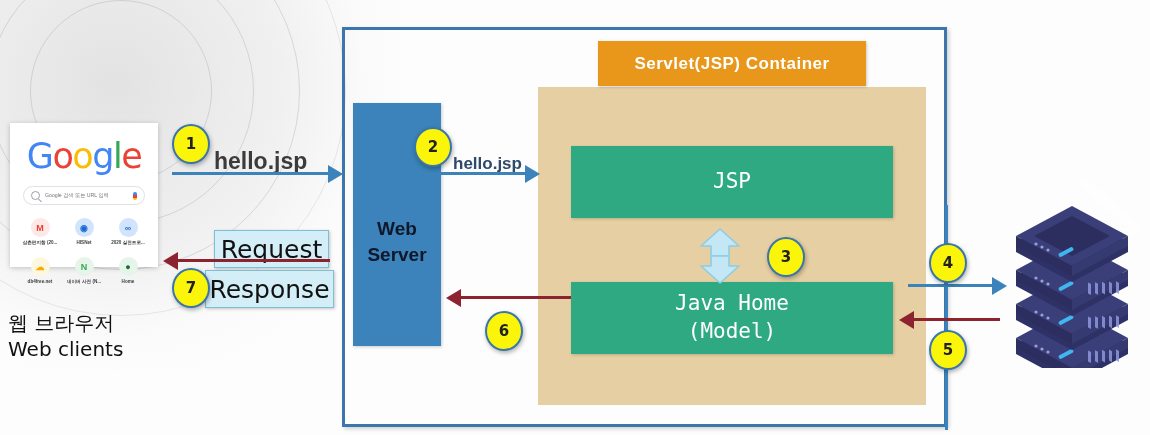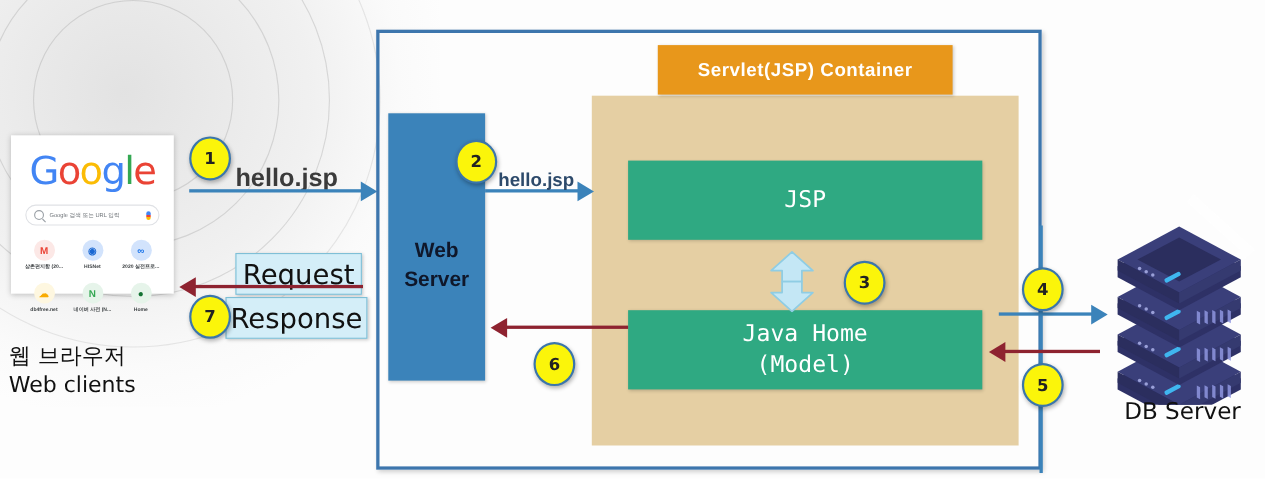--- a/index.html
+++ b/index.html
@@ -292,15 +292,14 @@
         <circle cx="36" cy="54" r="1.6" fill="#9aa0d8"></circle>
       <g fill="#8f96e0" opacity=".85">
         <rect x="76" y="46" width="3" height="11" transform="skewY(28)"></rect>
         <rect x="83" y="42" width="3" height="11" transform="skewY(28)"></rect>
         <rect x="90" y="38" width="3" height="11" transform="skewY(28)"></rect>
         <rect x="97" y="34" width="3" height="11" transform="skewY(28)"></rect>
         <rect x="104" y="30" width="3" height="11" transform="skewY(28)"></rect>
       </g>
     </g>
   </svg>
-  <div class="db-cap">DB Server</div>
 
 </div>
 
 </body></html>

